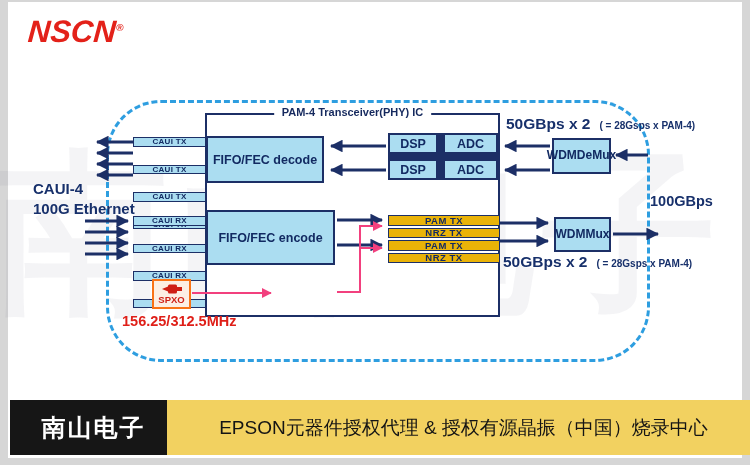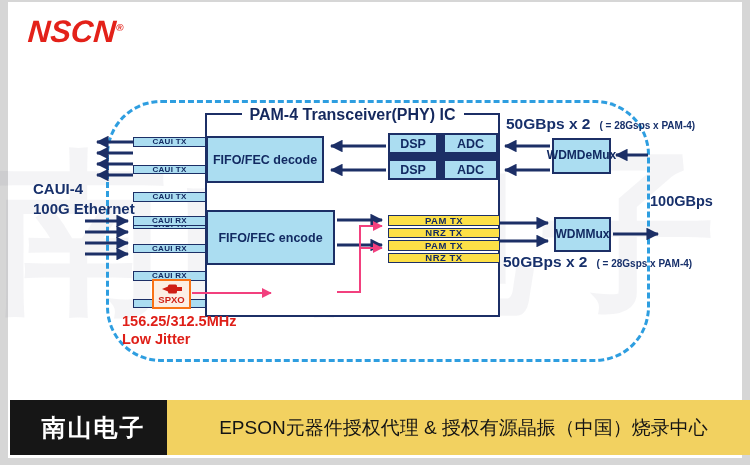--- a/index.html
+++ b/index.html
@@ -19,21 +19,21 @@
     font-size:23px; font-weight:700; color:#0d0d0d; letter-spacing:1px; white-space:nowrap; }
 
   .dashed-module { position:absolute; left:98px; top:98px; width:544px; height:262px;
     border:3px dashed #2e9ee0; border-radius:55px; z-index:1; }
 
   .arrows { position:absolute; left:0; top:0; width:750px; height:465px; z-index:3; pointer-events:none; }
 
   .phy-box { position:absolute; left:197px; top:111px; width:295px; height:204px;
     border:2px solid #1c2f66; background:#ffffff; z-index:2; }
   .phy-legend { position:absolute; top:-9px; left:50%; transform:translateX(-50%);
-    background:#ffffff; padding:0 8px; font-size:16px; font-weight:600; color:#15295e; white-space:nowrap; }
+    background:#ffffff; padding:0 8px; font-size:11px; font-weight:600; color:#15295e; white-space:nowrap; }
 
   .bluebox { position:absolute; background:#abddf1; border:2px solid #1c2f66; color:#122a62;
     display:flex; align-items:center; justify-content:center; font-weight:600; z-index:4; }
   .fifo-decode { left:198px; top:134px; width:118px; height:47px; font-size:12.5px; }
   .fifo-encode { left:198px; top:208px; width:129px; height:55px; font-size:12.5px; }
   .txpll       { left:270px; top:275px; width:58px;  height:33px; font-size:12px; }
   .wdm { flex-direction:row; line-height:1.15; font-size:12px; font-weight:700; }
   .wdm-demux { left:544px; top:136px; width:59px; height:36px; }
   .wdm-mux   { left:546px; top:215px; width:57px; height:35px; }
 
@@ -48,21 +48,21 @@
     display:flex; align-items:center; justify-content:center; font-size:8px; font-weight:700; letter-spacing:.3px; }
 
   .dsp-grid { position:absolute; left:380px; top:131px; width:110px; height:47px; z-index:4;
     display:grid; grid-template-columns:1fr 1.1fr; grid-template-rows:1fr 1fr; gap:9px;
     background:#1c2f66; border:2px solid #1c2f66; }
   .dsp-grid .cell { background:#abddf1; color:#122a62; display:flex; align-items:center;
     justify-content:center; font-size:12.5px; font-weight:700; }
 
   .tx-stack { position:absolute; left:380px; top:213px; width:112px; display:flex;
     flex-direction:column; gap:2px; z-index:4; }
-  .tx-stack .row { height:10.5px; border:1.5px solid #1c2f66; background:#fde047; color:#122a62;
+  .tx-stack .row { height:10.5px; border:1.5px solid #1c2f66; background:#eab308; color:#122a62;
     display:flex; align-items:center; justify-content:center; font-size:9.5px; font-weight:700; letter-spacing:.5px; }
 
   .lbl { position:absolute; color:#17306b; z-index:5; white-space:nowrap; }
   .lbl-rate-top    { left:498px; top:113px; }
   .lbl-rate-bottom { left:495px; top:251px; }
   .rate-main { font-size:15.5px; font-weight:700; }
   .rate-sub  { font-size:10px; font-weight:700; margin-left:9px; }
   .lbl-100g  { left:642px; top:191px; font-size:14.5px; font-weight:700; }
   .lbl-caui4 { left:25px; top:177px; font-size:15px; font-weight:600; line-height:1.3; }
   .lbl-freq  { left:114px; top:310px; color:#df1f18; font-size:14.5px; font-weight:700; line-height:1.25; }
@@ -184,19 +184,18 @@
     <div class="lbl lbl-rate-bottom">
       <span class="rate-main">50GBps x 2</span><span class="rate-sub">( = 28Gsps x PAM-4)</span>
     </div>
     <div class="lbl lbl-100g">100GBps</div>
     <div class="lbl lbl-caui4">
       <div>CAUI-4</div>
       <div>100G Ethernet</div>
     </div>
     <div class="lbl lbl-freq">
       <div>156.25/312.5MHz</div>
-      <div>Low Jitter</div>
     </div>
   </div>
 
   <div class="footer-brand">南山电子</div>
   <div class="footer-banner">EPSON元器件授权代理 &amp; 授权有源晶振（中国）烧录中心</div>
 </div>
 
 </body></html>

